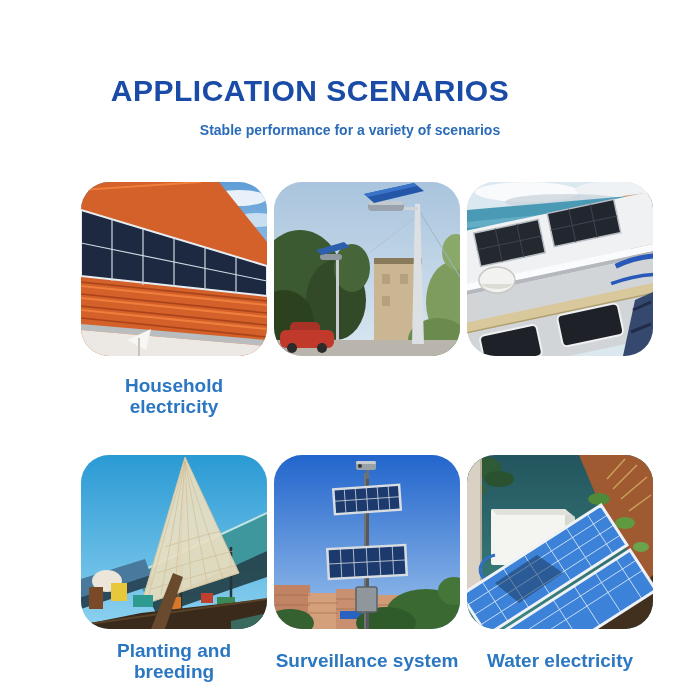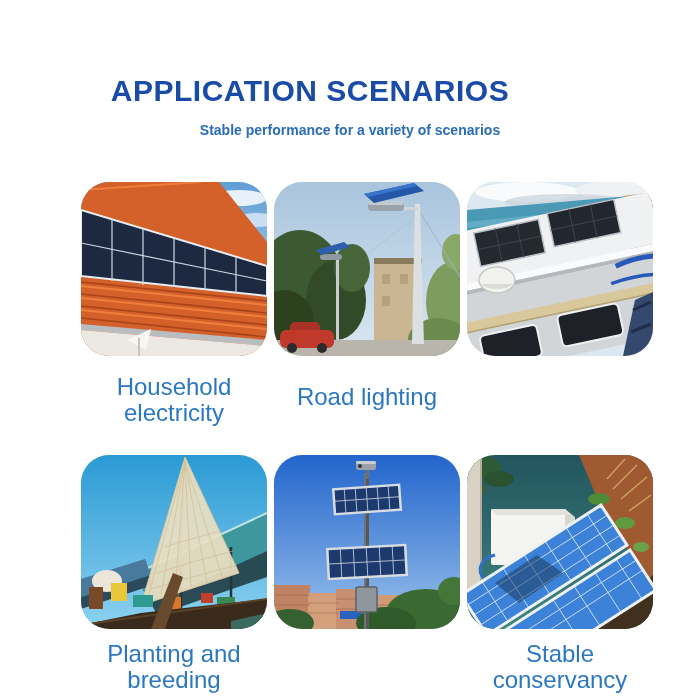--- a/index.html
+++ b/index.html
@@ -31,21 +31,21 @@
   .row-2{top:455px;}
   .card{width:186px;display:flex;flex-direction:column;align-items:center;}
   .card-image{
     width:186px;height:174px;border-radius:28px;overflow:hidden;
     background:#dfe7ee;flex:0 0 auto;
   }
   .card-image svg{display:block;width:186px;height:174px;}
   .card-caption{
     margin-top:18px;min-height:46px;width:186px;
     display:flex;align-items:center;justify-content:center;
-    text-align:center;font-size:24px;font-weight:400;
+    text-align:center;font-size:19px;font-weight:700;
     line-height:1.1;color:var(--caption-color);
     white-space:pre-line;
   }
   .row-2 .card-caption{margin-top:12px;min-height:40px;}
 </style>
 </head>
 <body>
 
 <div>
 
@@ -141,21 +141,20 @@
           <rect x="94" y="19" width="36" height="4" rx="2" fill="#c2cad0"></rect>
           <polygon points="90,12 140,1 150,9 100,21" fill="#2457a8"></polygon>
           <polygon points="90,12 140,1 143,4 94,15" fill="#3a74c8"></polygon>
 
           <rect x="16" y="140" width="30" height="13" rx="5" fill="#a93226"></rect>
           <rect x="6" y="148" width="54" height="18" rx="6" fill="#c0392b"></rect>
           <circle cx="18" cy="166" r="5" fill="#2b2b2b"></circle>
           <circle cx="48" cy="166" r="5" fill="#2b2b2b"></circle>
         </svg>
       </div>
-      <div class="card-caption">Road lighting</div>
     </div>
 
     <div class="card">
       <div class="card-image">
         <svg viewBox="0 0 186 174" xmlns="http://www.w3.org/2000/svg">
           <rect width="186" height="174" fill="#dce8f0"></rect>
           <ellipse cx="60" cy="10" rx="52" ry="10" fill="#f8fafb"></ellipse>
           <ellipse cx="150" cy="8" rx="42" ry="9" fill="#eef2f5"></ellipse>
           <ellipse cx="100" cy="20" rx="62" ry="8" fill="#c8d2da" opacity="0.7"></ellipse>
 
@@ -311,20 +310,21 @@
               <line x1="93" y1="92" x2="93" y2="122"></line>
                 <line x1="106" y1="92" x2="106" y2="122"></line>
               <line x1="119" y1="92" x2="119" y2="122"></line>
                 <line x1="54" y1="107" x2="132" y2="107"></line>
             </g>
           </g>
 
           <rect x="82" y="132" width="21" height="25" rx="2" fill="#8f969c" stroke="#5c6166" stroke-width="1.5"></rect>
         </svg>
       </div>
+      <div class="card-caption">Surveillance system</div>
     </div>
 
     <div class="card">
       <div class="card-image">
         <svg viewBox="0 0 186 174" xmlns="http://www.w3.org/2000/svg">
           <defs>
             <linearGradient id="water6" x1="0" y1="0" x2="0" y2="1">
               <stop offset="0" stop-color="#23555e"></stop>
                 <stop offset="1" stop-color="#3e8680"></stop>
             </linearGradient>
@@ -377,17 +377,17 @@
             <line x1="36" y1="205" x2="176" y2="115"></line>
             <line x1="86" y1="144.5" x2="112" y2="184.5"></line>
             <line x1="107" y1="131" x2="133" y2="171"></line>
             <line x1="128" y1="117.5" x2="154" y2="157.5"></line>
             <line x1="149" y1="104" x2="175" y2="144"></line>
           </g>
 
           <polygon points="28,128 70,100 96,118 52,148" fill="#1e3c60" opacity="0.55"></polygon>
         </svg>
       </div>
-      <div class="card-caption">Stable conservancy</div>
+      <div class="card-caption">Water electricity</div>
     </div>
   </div>
 
 </div>
 
 </body></html>

